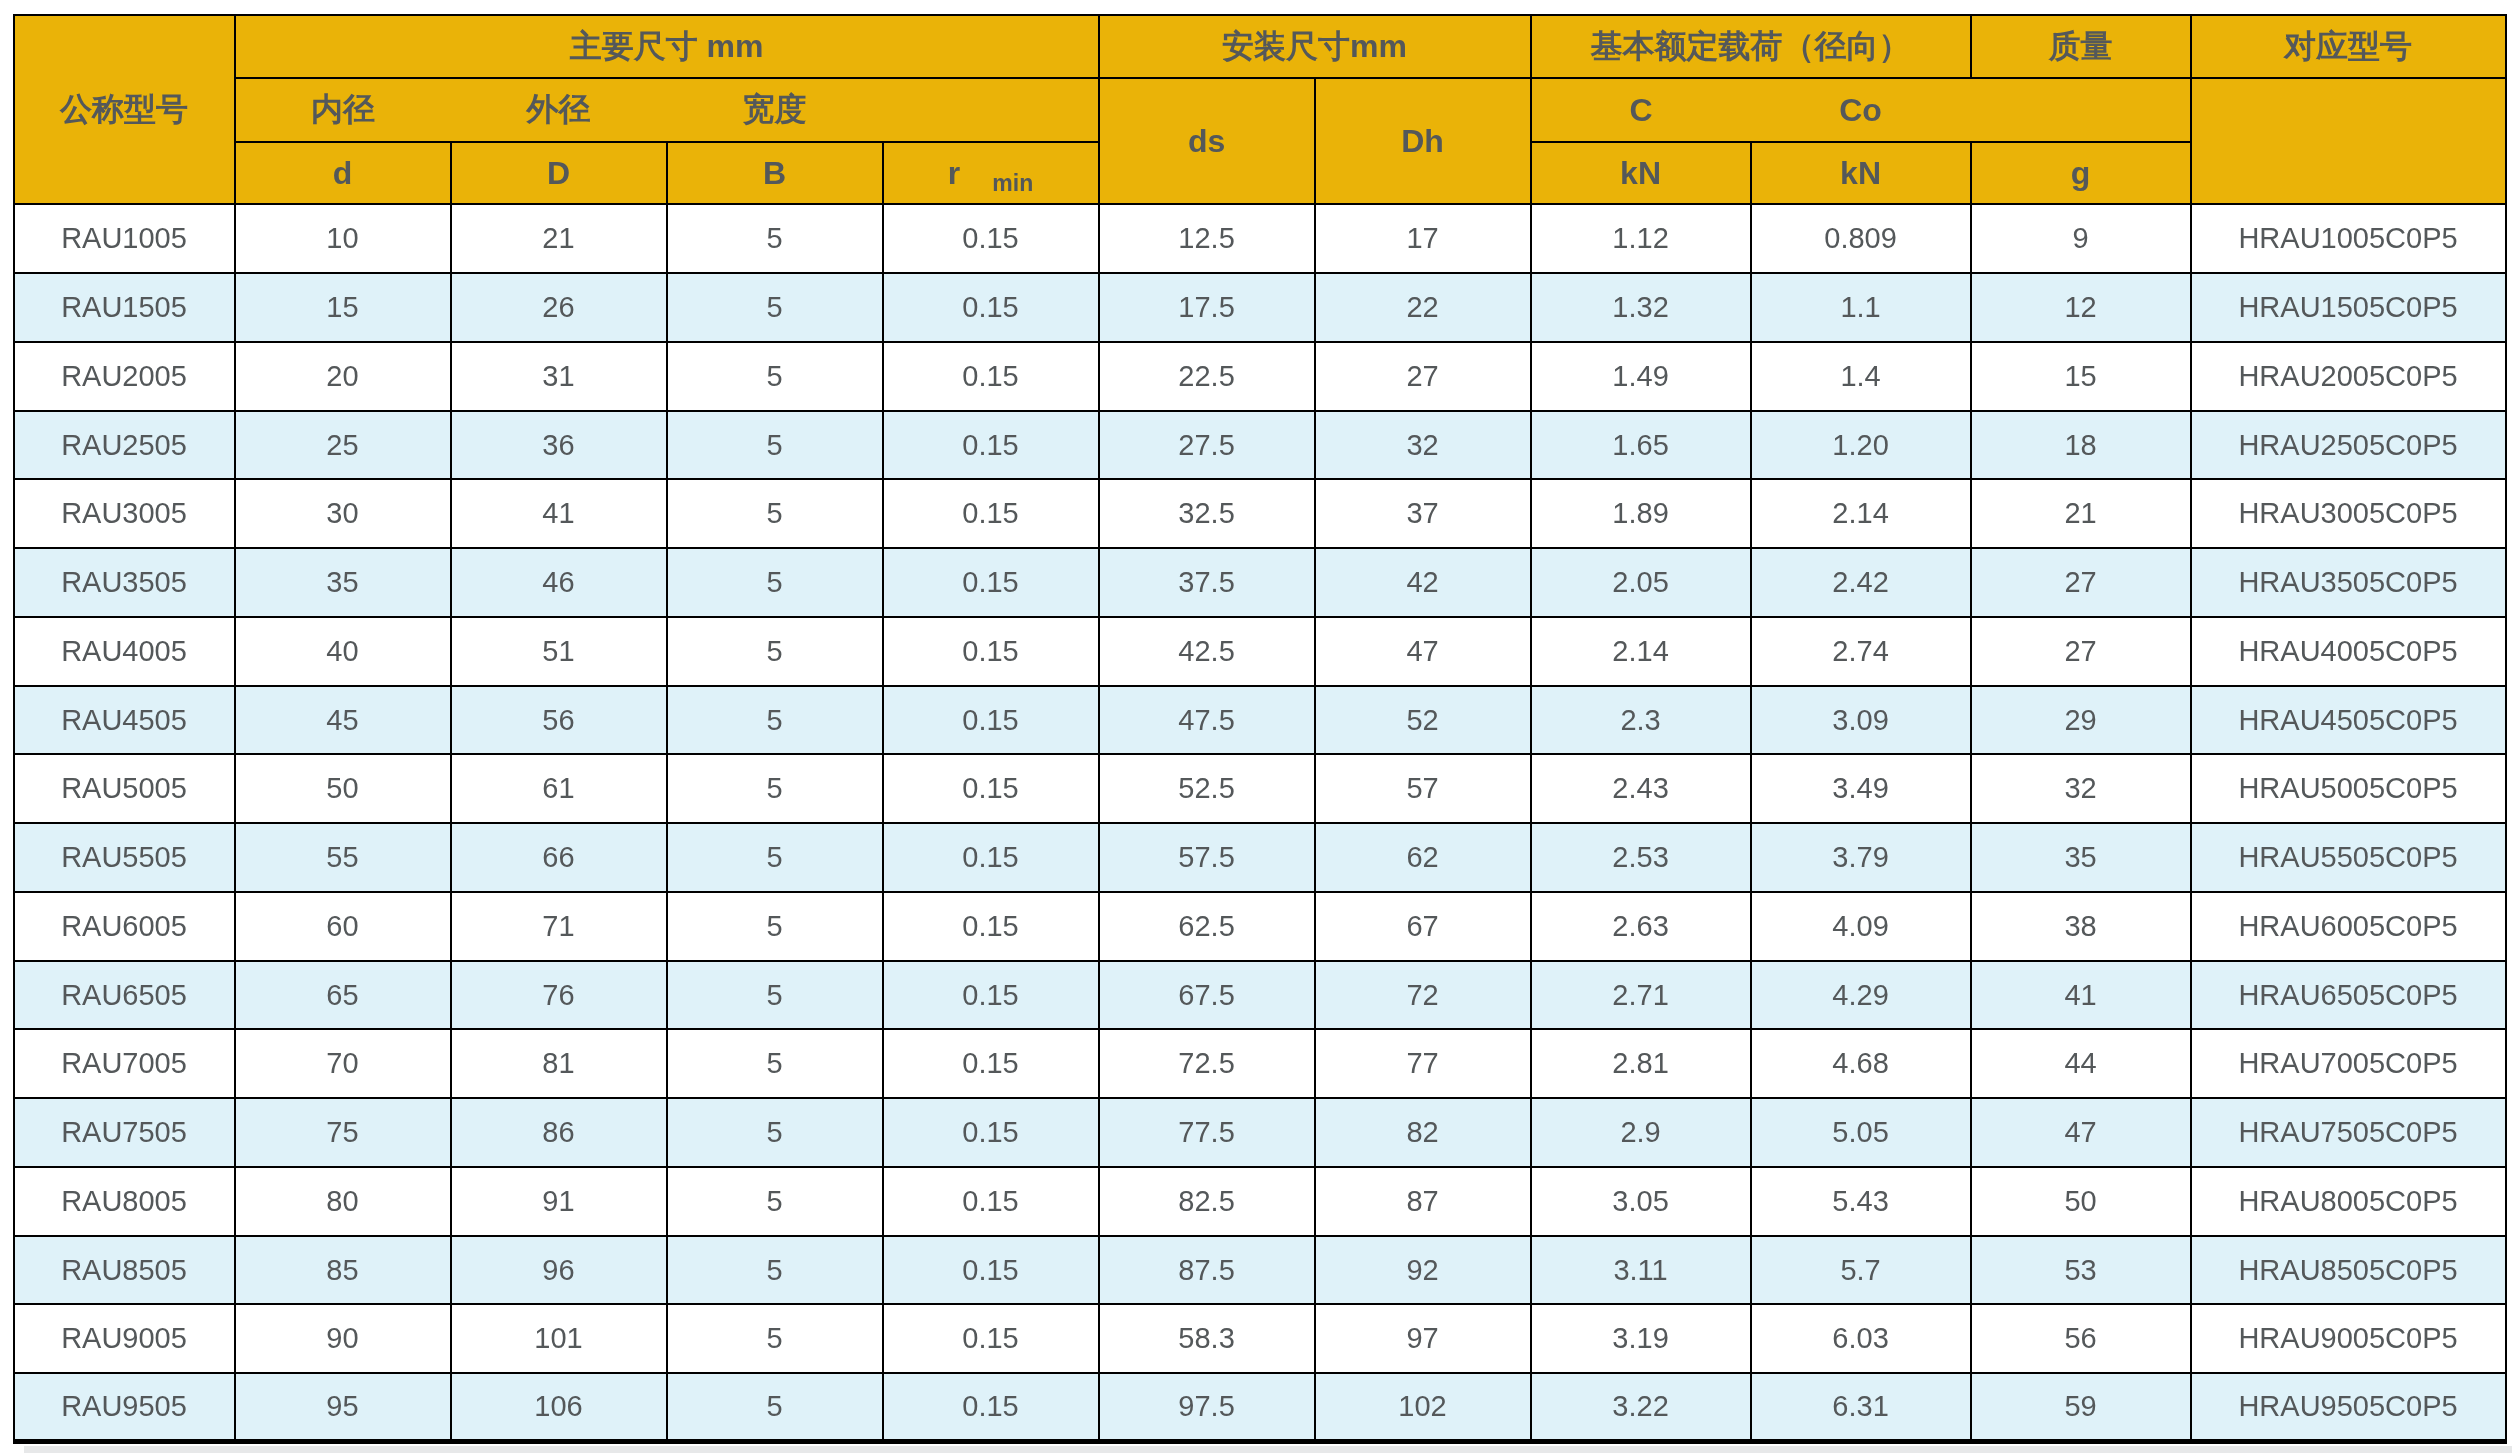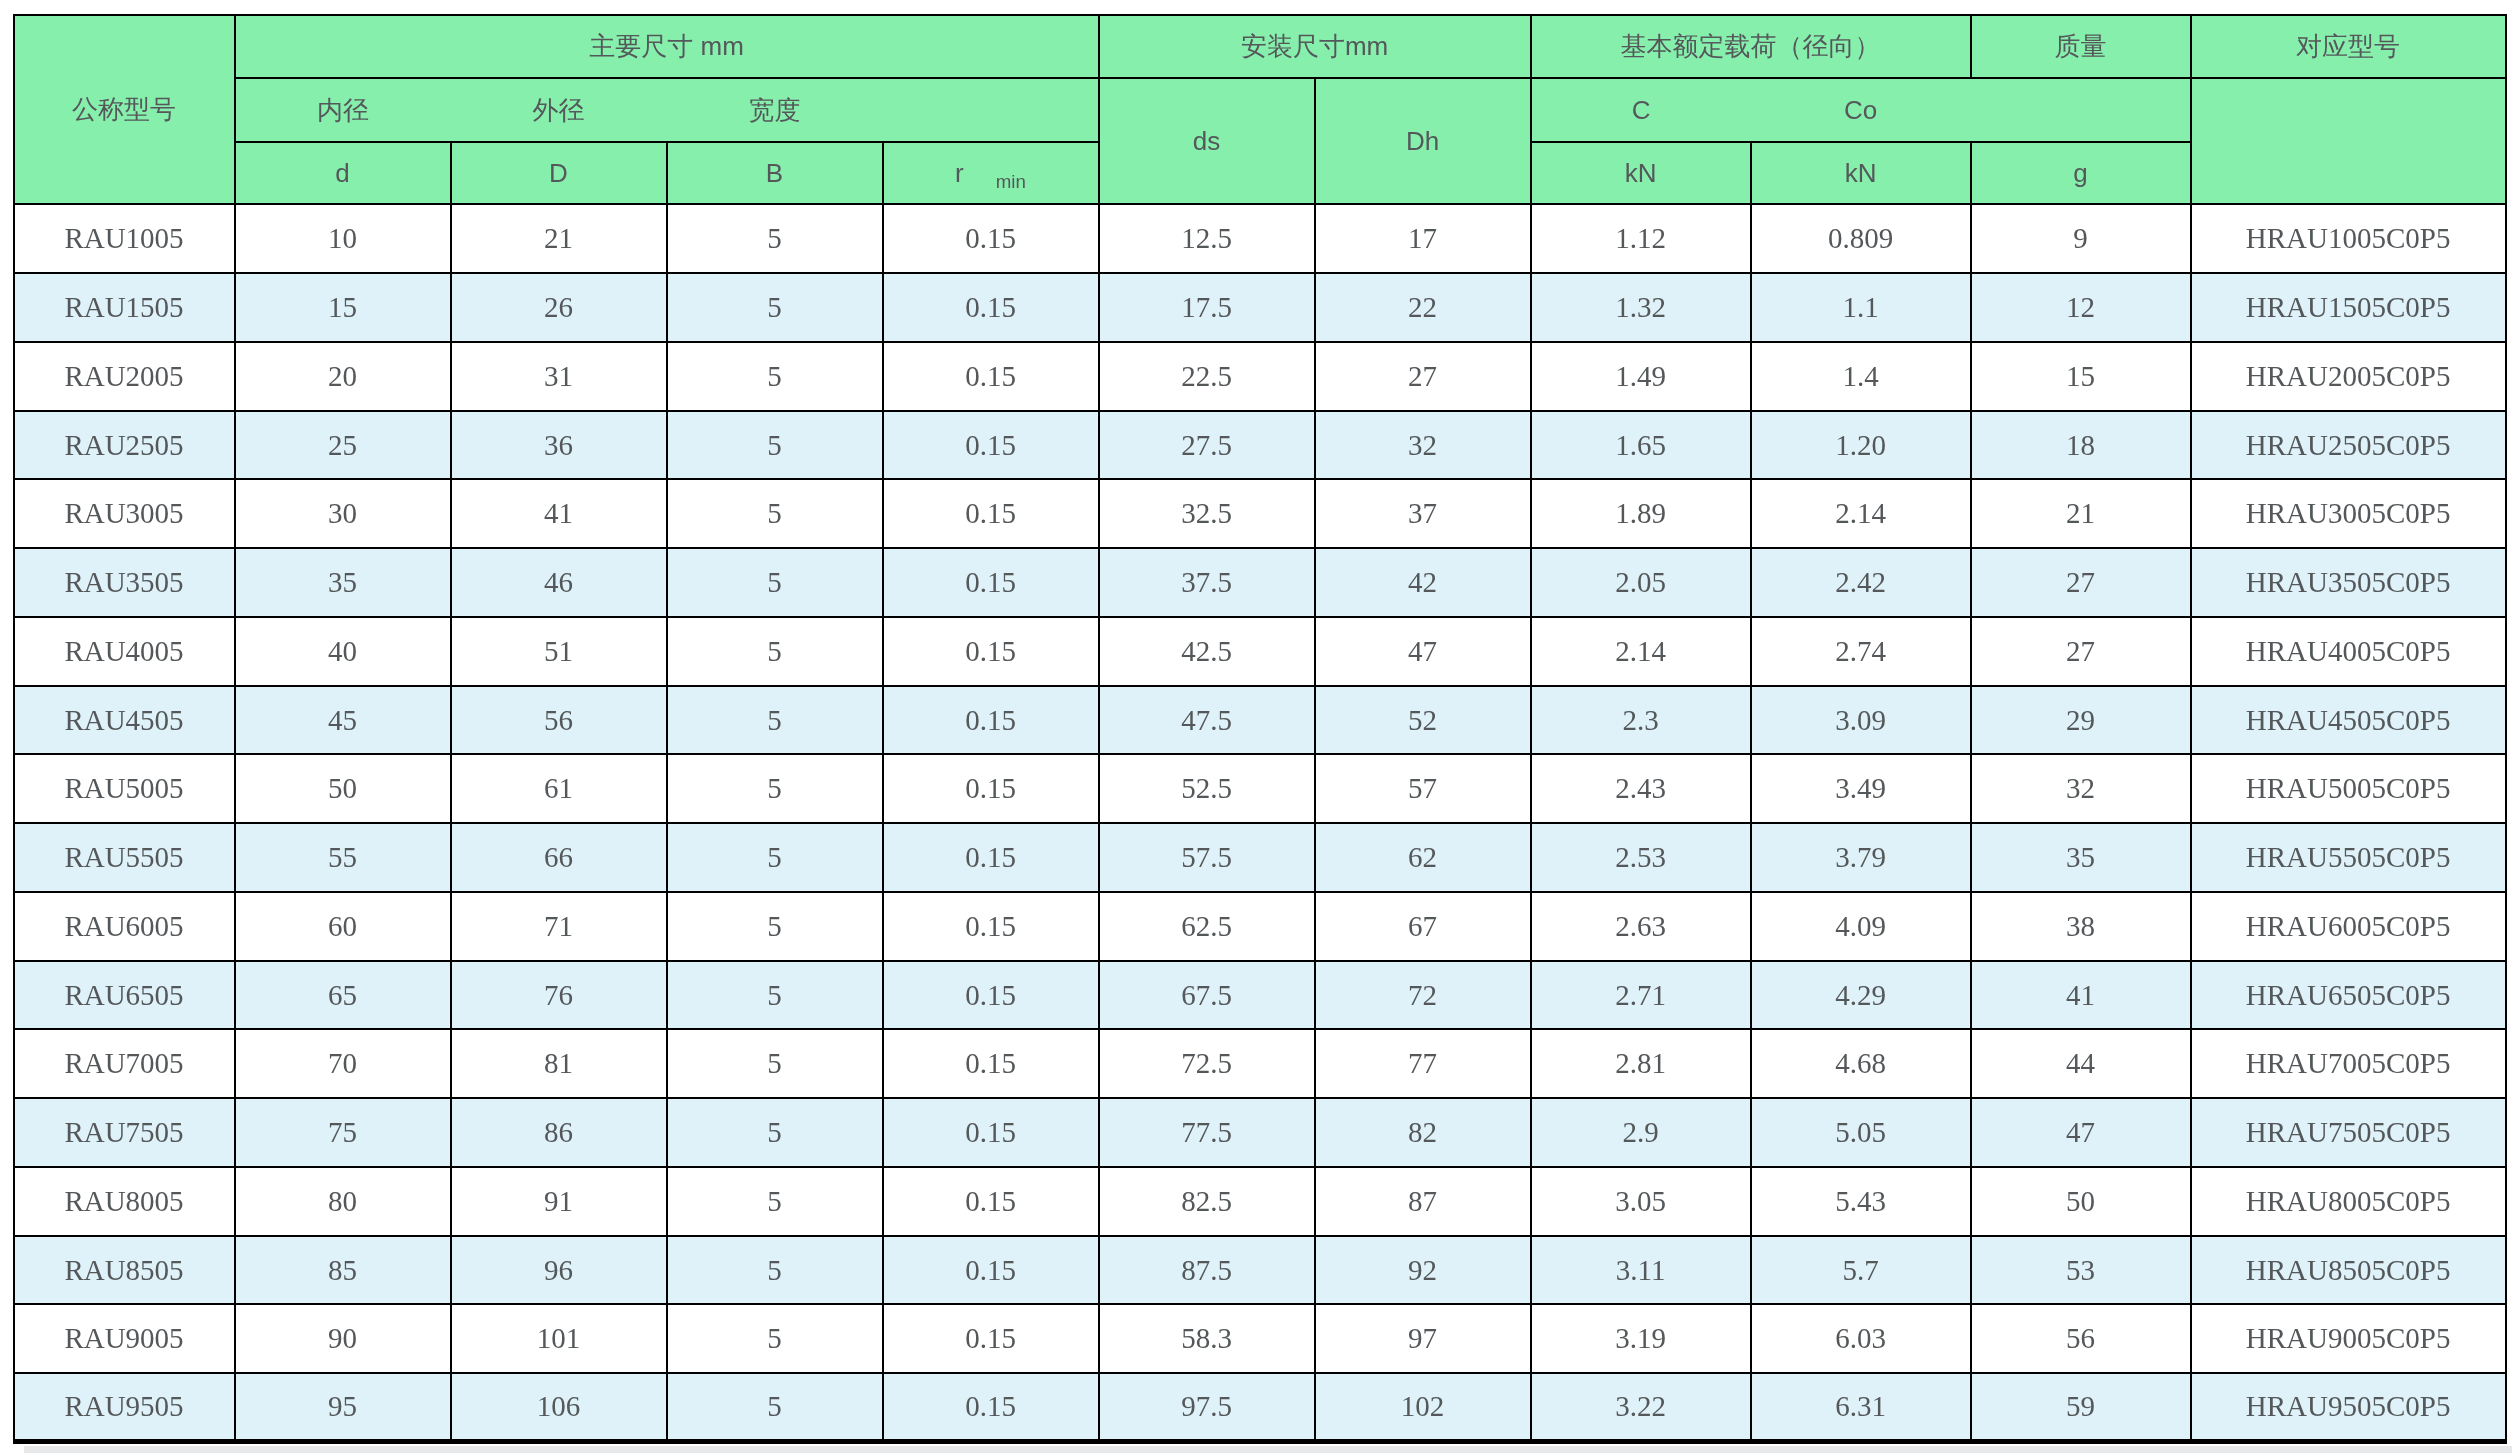--- a/index.html
+++ b/index.html
@@ -25,27 +25,27 @@
   th, td {
     border: 2.9px solid #000000;
     text-align: center;
     vertical-align: middle;
     color: #54585a;
     padding: 0;
     overflow: hidden;
     white-space: nowrap;
   }
   thead th {
-    background: #86efac;
-    font-weight: 400;
-    font-size: 26px;
+    background: #eab308;
+    font-weight: 700;
+    font-size: 32px;
   }
   tbody td { font-size: 29px; background: #ffffff; }
   tbody tr.alt td { background: #dff2f9; }
-  tbody tr { height: 68px; font-family: Liberation Serif, serif; }
+  tbody tr { height: 68px; }
 
   tr.h1 { height: 63px; }
   tr.h2 { height: 64px; margin-left: 28px; }
   tr.h3 { height: 62px; }
 
   
   th.band-l { border-right-style: hidden; }
   th.band-m { border-left-style: hidden; border-right-style: hidden; }
   th.band-r { border-left-style: hidden; }
 

